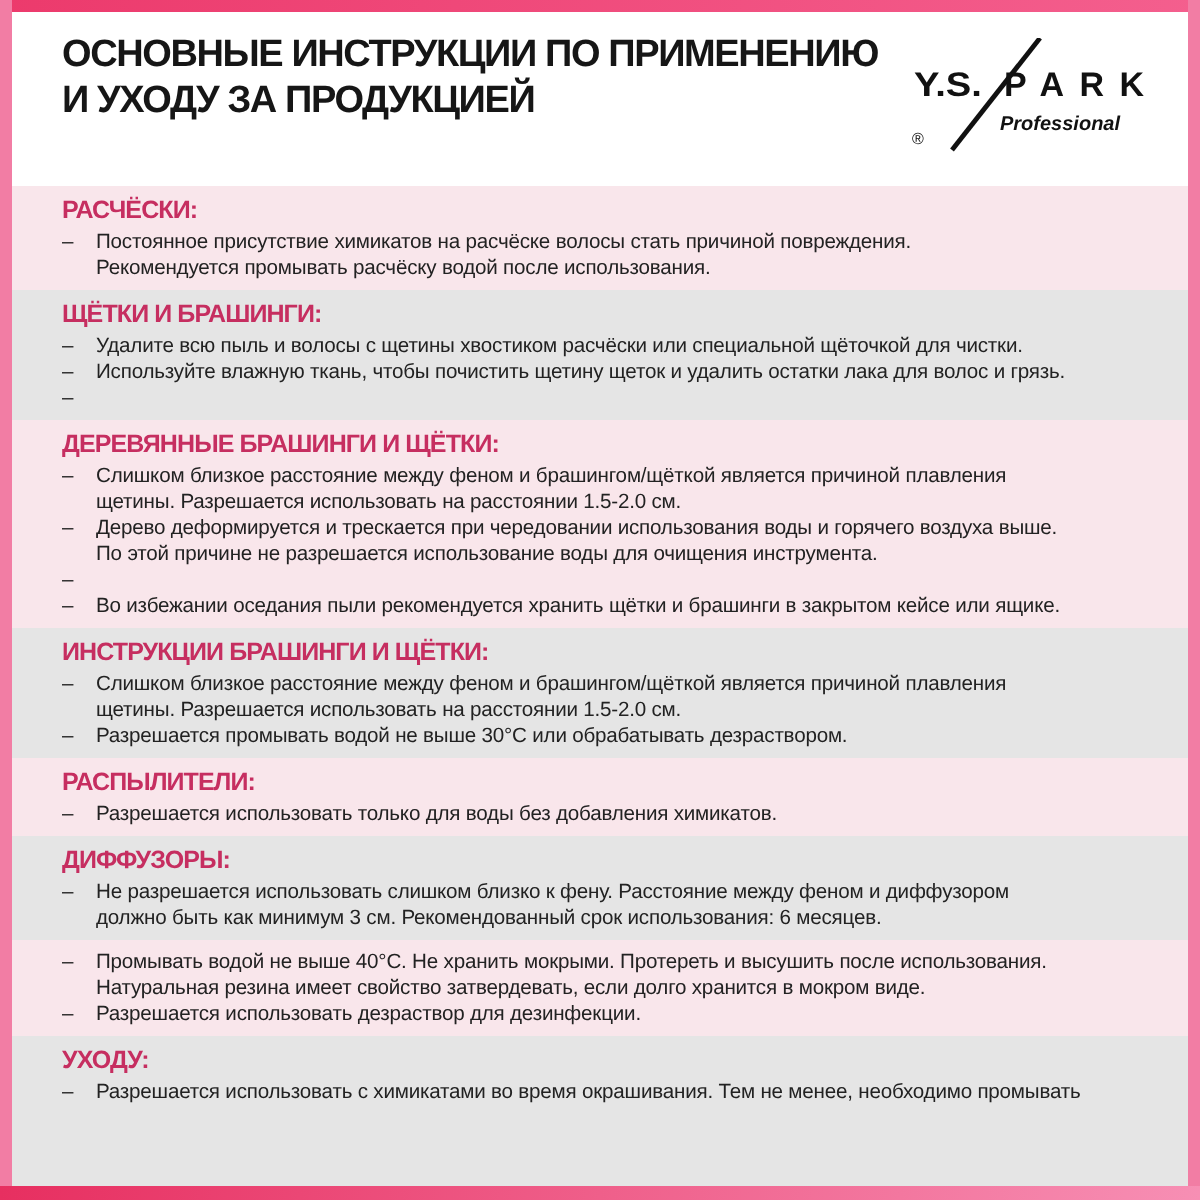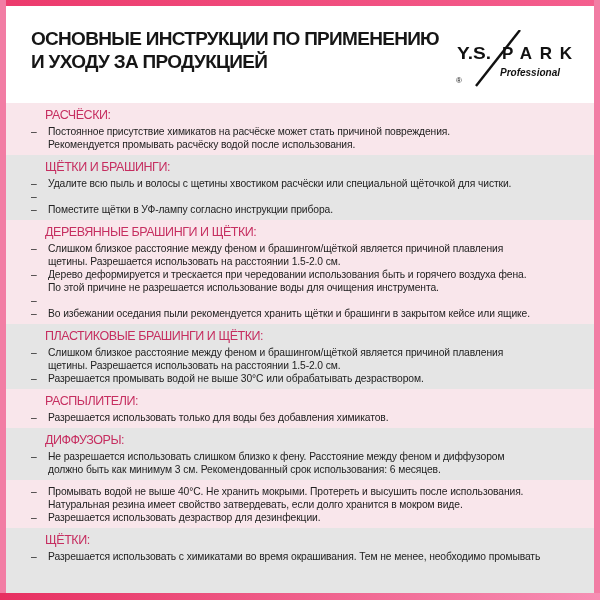--- a/index.html
+++ b/index.html
@@ -9,30 +9,30 @@
   }
   
   .frame-top{position:absolute;top:0;left:0;right:0;height:6px;background:linear-gradient(90deg,#ec3a6c,#f45f8e);}
   .frame-bottom{position:absolute;bottom:0;left:0;right:0;height:7px;background:linear-gradient(90deg,#e72f60,#f78fb4);}
   .frame-left{position:absolute;top:0;bottom:0;left:0;width:6px;background:#f27da4;}
   .frame-right{position:absolute;top:0;bottom:0;right:0;width:6px;background:#f27da4;}
 
   .content{position:absolute;top:6px;left:6px;right:6px;bottom:7px;display:flex;flex-direction:column;overflow:hidden;background:#fff;}
 
   
-  .header{display:flex;justify-content:space-between;align-items:flex-start;background:#ffffff;padding:21px 12px 11px 25px;flex:0 0 auto;}
+  .header{display:flex;justify-content:space-between;align-items:flex-start;background:#ffffff;padding:10px 12px 11px 25px;flex:0 0 auto;}
   .title{color:#161616;font-weight:bold;font-size:19px;line-height:23px;letter-spacing:-0.7px;}
   .logo{flex:0 0 auto;margin-top:3px;margin-right:6px;}
 
   
   .section{padding:5px 10px 4px 25px;flex:0 0 auto;}
   .section.tone-pink{background:#f9e6eb;}
   .section.tone-white{background:#e5e5e5;}
   .section.last{flex:1 1 auto;}
-  .sec-heading{margin:0 0 2px 14px;font-size:12.5px;line-height:15px;font-weight:normal;color:#c62e60;letter-spacing:-0.45px;}
+  .sec-heading{margin:0 0 2px 0;font-size:12.5px;line-height:15px;font-weight:bold;color:#c62e60;letter-spacing:-0.45px;}
   .sec-list{margin:0;padding:0;list-style:none;}
   .li{display:flex;align-items:flex-start;color:#222;font-size:10.3px;line-height:13px;letter-spacing:-0.1px;}
   .dash{flex:0 0 17px;width:17px;}
   .li-lines{display:block;}
   .line{display:block;white-space:nowrap;}
 
   
   .logo text{fill:#111;font-family:"Liberation Sans", sans-serif;}
 </style>
 </head>
@@ -61,79 +61,79 @@
         </svg>
       </div>
     </div>
 
     <section class="section tone-pink">
       <h2 class="sec-heading">РАСЧЁСКИ:</h2>
       <ul class="sec-list">
         <li class="li">
           <span class="dash">–</span>
           <span class="li-lines">
-            <span class="line">Постоянное присутствие химикатов на расчёске может стать причиной повреждения.</span>
+            <span class="line">Постоянное присутствие химикатов на расчёске волосы стать причиной повреждения.</span>
             <span class="line">Рекомендуется промывать расчёску водой после использования.</span>
           </span>
         </li>
       </ul>
     </section>
 
     <section class="section tone-white">
       <h2 class="sec-heading">ЩЁТКИ И БРАШИНГИ:</h2>
       <ul class="sec-list">
         <li class="li">
           <span class="dash">–</span>
           <span class="li-lines">
             <span class="line">Удалите всю пыль и волосы с щетины хвостиком расчёски или специальной щёточкой для чистки.</span>
           </span>
         </li>
         <li class="li">
           <span class="dash">–</span>
-        </li>
-        <li class="li">
-          <span class="dash">–</span>
-          <span class="li-lines">
-            <span class="line">Поместите щётки в УФ-лампу согласно инструкции прибора.</span>
-          </span>
+          <span class="li-lines">
+            <span class="line">Используйте влажную ткань, чтобы почистить щетину щеток и удалить остатки лака для волос и грязь.</span>
+          </span>
+        </li>
+        <li class="li">
+          <span class="dash">–</span>
         </li>
       </ul>
     </section>
 
     <section class="section tone-pink">
       <h2 class="sec-heading">ДЕРЕВЯННЫЕ БРАШИНГИ И ЩЁТКИ:</h2>
       <ul class="sec-list">
         <li class="li">
           <span class="dash">–</span>
           <span class="li-lines">
             <span class="line">Слишком близкое расстояние между феном и брашингом/щёткой является причиной плавления</span>
             <span class="line">щетины. Разрешается использовать на расстоянии 1.5-2.0 см.</span>
           </span>
         </li>
         <li class="li">
           <span class="dash">–</span>
           <span class="li-lines">
-            <span class="line">Дерево деформируется и трескается при чередовании использования быть и горячего воздуха фена.</span>
+            <span class="line">Дерево деформируется и трескается при чередовании использования воды и горячего воздуха выше.</span>
             <span class="line">По этой причине не разрешается использование воды для очищения инструмента.</span>
           </span>
         </li>
         <li class="li">
           <span class="dash">–</span>
         </li>
         <li class="li">
           <span class="dash">–</span>
           <span class="li-lines">
             <span class="line">Во избежании оседания пыли рекомендуется хранить щётки и брашинги в закрытом кейсе или ящике.</span>
           </span>
         </li>
       </ul>
     </section>
 
     <section class="section tone-white">
-      <h2 class="sec-heading">ПЛАСТИКОВЫЕ БРАШИНГИ И ЩЁТКИ:</h2>
+      <h2 class="sec-heading">ИНСТРУКЦИИ БРАШИНГИ И ЩЁТКИ:</h2>
       <ul class="sec-list">
         <li class="li">
           <span class="dash">–</span>
           <span class="li-lines">
             <span class="line">Слишком близкое расстояние между феном и брашингом/щёткой является причиной плавления</span>
             <span class="line">щетины. Разрешается использовать на расстоянии 1.5-2.0 см.</span>
           </span>
         </li>
         <li class="li">
           <span class="dash">–</span>
@@ -181,21 +181,21 @@
         <li class="li">
           <span class="dash">–</span>
           <span class="li-lines">
             <span class="line">Разрешается использовать дезраствор для дезинфекции.</span>
           </span>
         </li>
       </ul>
     </section>
 
     <section class="section tone-white last">
-      <h2 class="sec-heading">ЩЁТКИ:</h2>
+      <h2 class="sec-heading">УХОДУ:</h2>
       <ul class="sec-list">
         <li class="li">
           <span class="dash">–</span>
           <span class="li-lines">
             <span class="line">Разрешается использовать с химикатами во время окрашивания. Тем не менее, необходимо промывать</span>
 
           </span>
         </li>
       </ul>
     </section>

